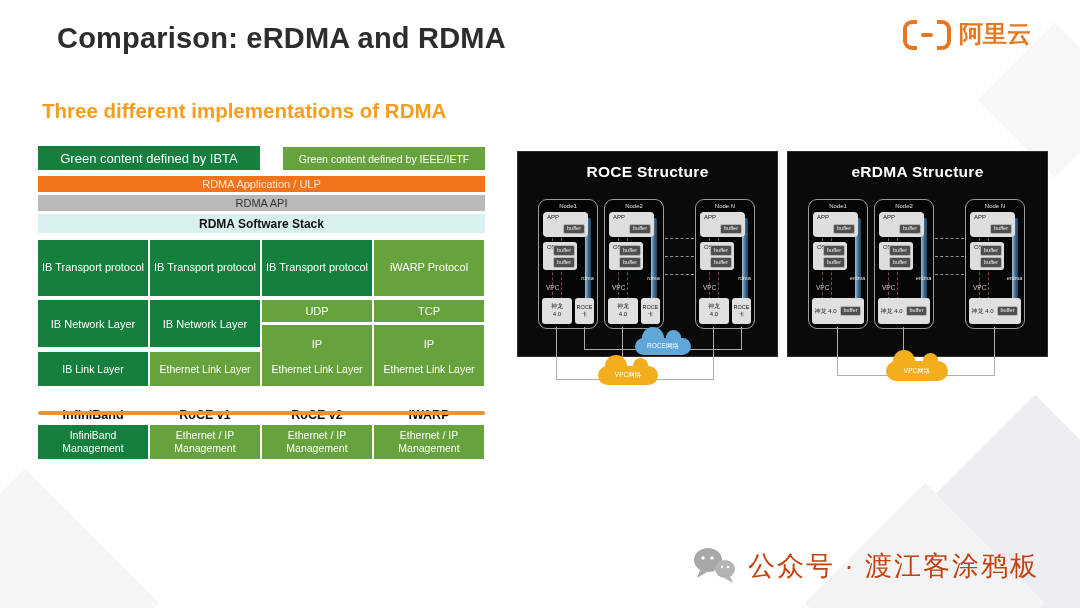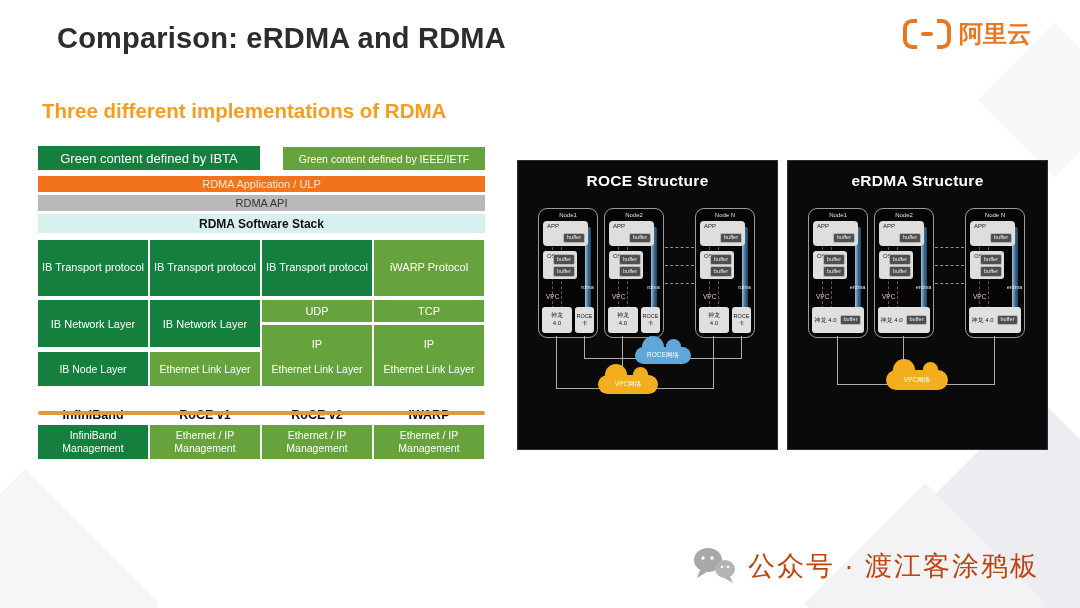--- a/index.html
+++ b/index.html
@@ -8,21 +8,21 @@
   
   .shape{position:absolute;transform:rotate(45deg);z-index:0;}
   .sh-br1{right:-60px;bottom:-40px;width:210px;height:210px;background:#ededf1;}
   .sh-br2{right:70px;bottom:-80px;width:170px;height:170px;background:#f3f3f6;}
   .sh-bl{left:-70px;bottom:-90px;width:190px;height:190px;background:#f6f6f9;}
   .sh-tr{right:-30px;top:45px;width:110px;height:110px;background:#f7f7fa;}
 
   .abs{position:absolute;z-index:1;}
   
   .title{left:57px;top:22px;font-size:29px;font-weight:bold;color:#2d2d2d;letter-spacing:.2px;}
-  .logo{left:903px;top:18px;display:flex;align-items:center;gap:8px;}
+  .logo{left:903px;top:18px;display:flex;align-items:flex-end;gap:8px;}
   .logo-icon{display:inline-flex;align-items:center;justify-content:space-between;width:48px;height:30px;}
   .br{width:14px;height:30px;border:4px solid #E87722;box-sizing:border-box;}
   .brl{border-right:0;border-radius:9px 0 0 9px;}
   .brr{border-left:0;border-radius:0 9px 9px 0;}
   .dash{width:12px;height:4px;background:#E87722;border-radius:2px;margin:0 -24px;}
   .logo-text{font-size:24px;font-weight:bold;color:#E87722;}
 
   
   .l-heading{left:42px;top:99px;font-size:20.5px;font-weight:600;color:#F59D1E;}
   .box{position:absolute;z-index:1;display:flex;align-items:center;justify-content:center;
@@ -41,21 +41,21 @@
   .r2b{top:325px;height:38px;font-size:11px;}
   .r3{top:352px;height:34px;font-size:10.5px;}
   .col-label{position:absolute;top:407px;height:16px;z-index:1;display:flex;align-items:center;
              justify-content:center;font-size:12.5px;font-weight:bold;color:#111;}
   .divider{left:38px;top:411px;width:447px;height:4px;background:#E2973D;border-radius:2px;}
   .rmgmt{top:425px;height:34px;font-size:10.5px;line-height:1.25;}
   .l-footnote{left:48px;top:472px;font-size:17px;color:#E8953C;}
 
   
   .r-heading{left:520px;top:100px;width:530px;text-align:center;font-size:20px;color:#CD9A58;}
-  .panel{position:absolute;top:160px;width:261px;height:290px;background:#0a0a0a;
+  .panel{position:absolute;top:151px;width:261px;height:206px;background:#0a0a0a;
          border:1px solid #2e2e2e;z-index:1;box-sizing:border-box;}
   #roce-panel{left:517px;} #erdma-panel{left:787px;}
   .panel-title{position:absolute;top:11px;width:100%;text-align:center;color:#fff;
                font-size:15.5px;font-weight:600;letter-spacing:.3px;}
   .node{position:absolute;top:47px;width:58px;height:128px;border:1px solid #9b9b9b;
         border-radius:9px;background:#050505;}
   .n1{left:20px;} .n2{left:86px;} .n3{left:177px;}
   .node-label{position:absolute;top:3px;width:100%;text-align:center;font-size:6px;color:#e0e0e0;}
   .dash-red{position:absolute;border-left:1px dashed #86493f;top:38px;height:62px;}
   .dr1{left:13px;} .dr2{left:22px;}
@@ -116,21 +116,21 @@
 
   <div class="box blue legend-ibta">Green content defined by IBTA</div>
   <div class="box green legend-ieee">Green content defined by IEEE/IETF</div>
 
   <div class="box bar-app">RDMA Application / ULP</div>
   <div class="box bar-stack">RDMA Software Stack</div>
   <div class="box bar-api">RDMA API</div>
 
   <div class="box blue c1 r1">IB Transport protocol</div>
   <div class="box blue c1 r2">IB Network Layer</div>
-  <div class="box blue c1 r3">IB Node Layer</div>
+  <div class="box blue c1 r3">IB Link Layer</div>
 
   <div class="box blue c2 r1">IB Transport protocol</div>
   <div class="box blue c2 r2">IB Network Layer</div>
   <div class="box green c2 r3">Ethernet Link Layer</div>
 
   <div class="box blue c3 r1">IB Transport protocol</div>
   <div class="box green c3 r2a">UDP</div>
   <div class="box green c3 r2b">IP</div>
   <div class="box green c3 r3">Ethernet Link Layer</div>
 

